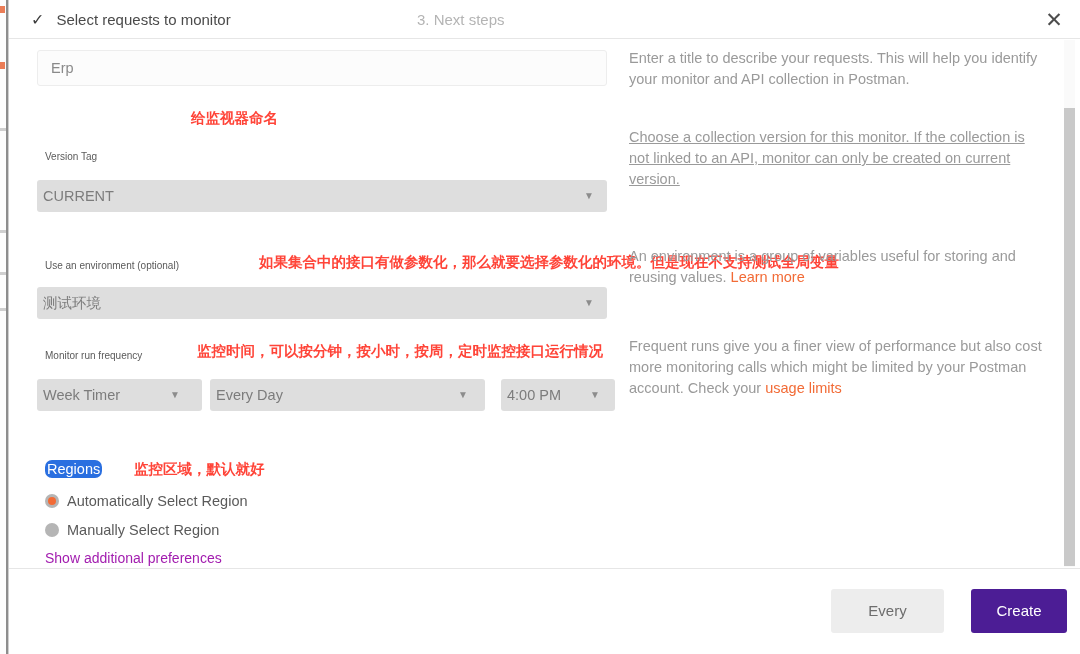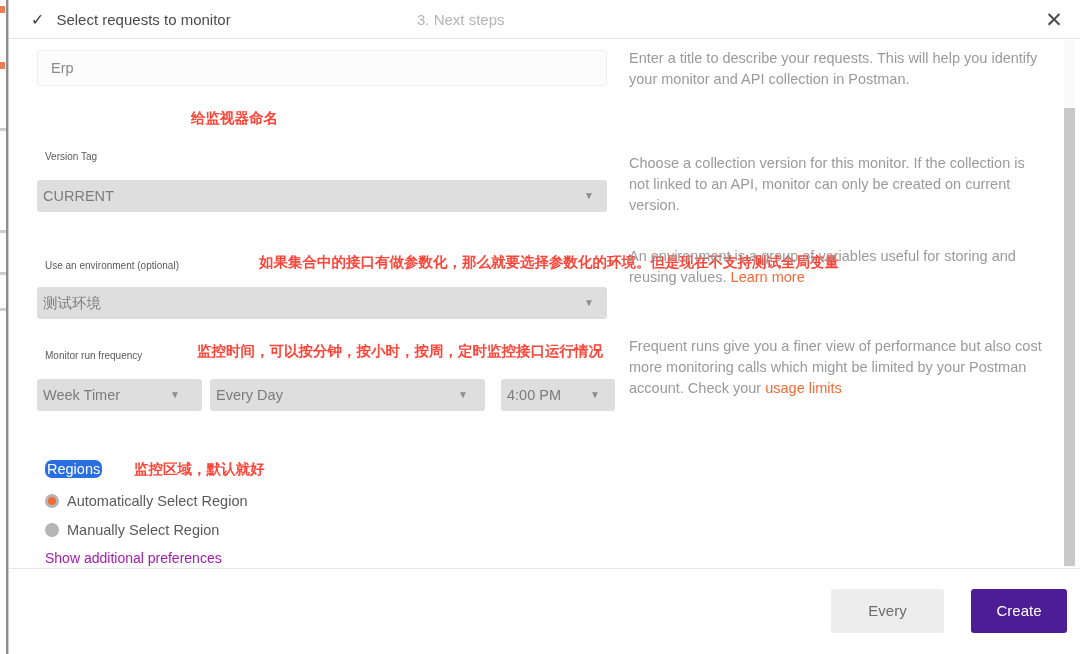--- a/index.html
+++ b/index.html
@@ -245,21 +245,21 @@
     width: 418px;
     font-size: 14.5px;
     line-height: 21px;
     color: #9a9a9a;
   }
   .help-text .link {
     color: #f26b36;
     cursor: pointer;
   }
   #help-name { top: 9px; }
-  #help-version { top: 114px; }
+  #help-version { top: 88px; text-decoration: underline; }
   #help-env { top: 207px; }
   #help-freq { top: 297px; }
 
   
   .annot {
     position: absolute;
     color: #ff4438;
     font-size: 14.5px;
     font-weight: bold;
     white-space: nowrap;

